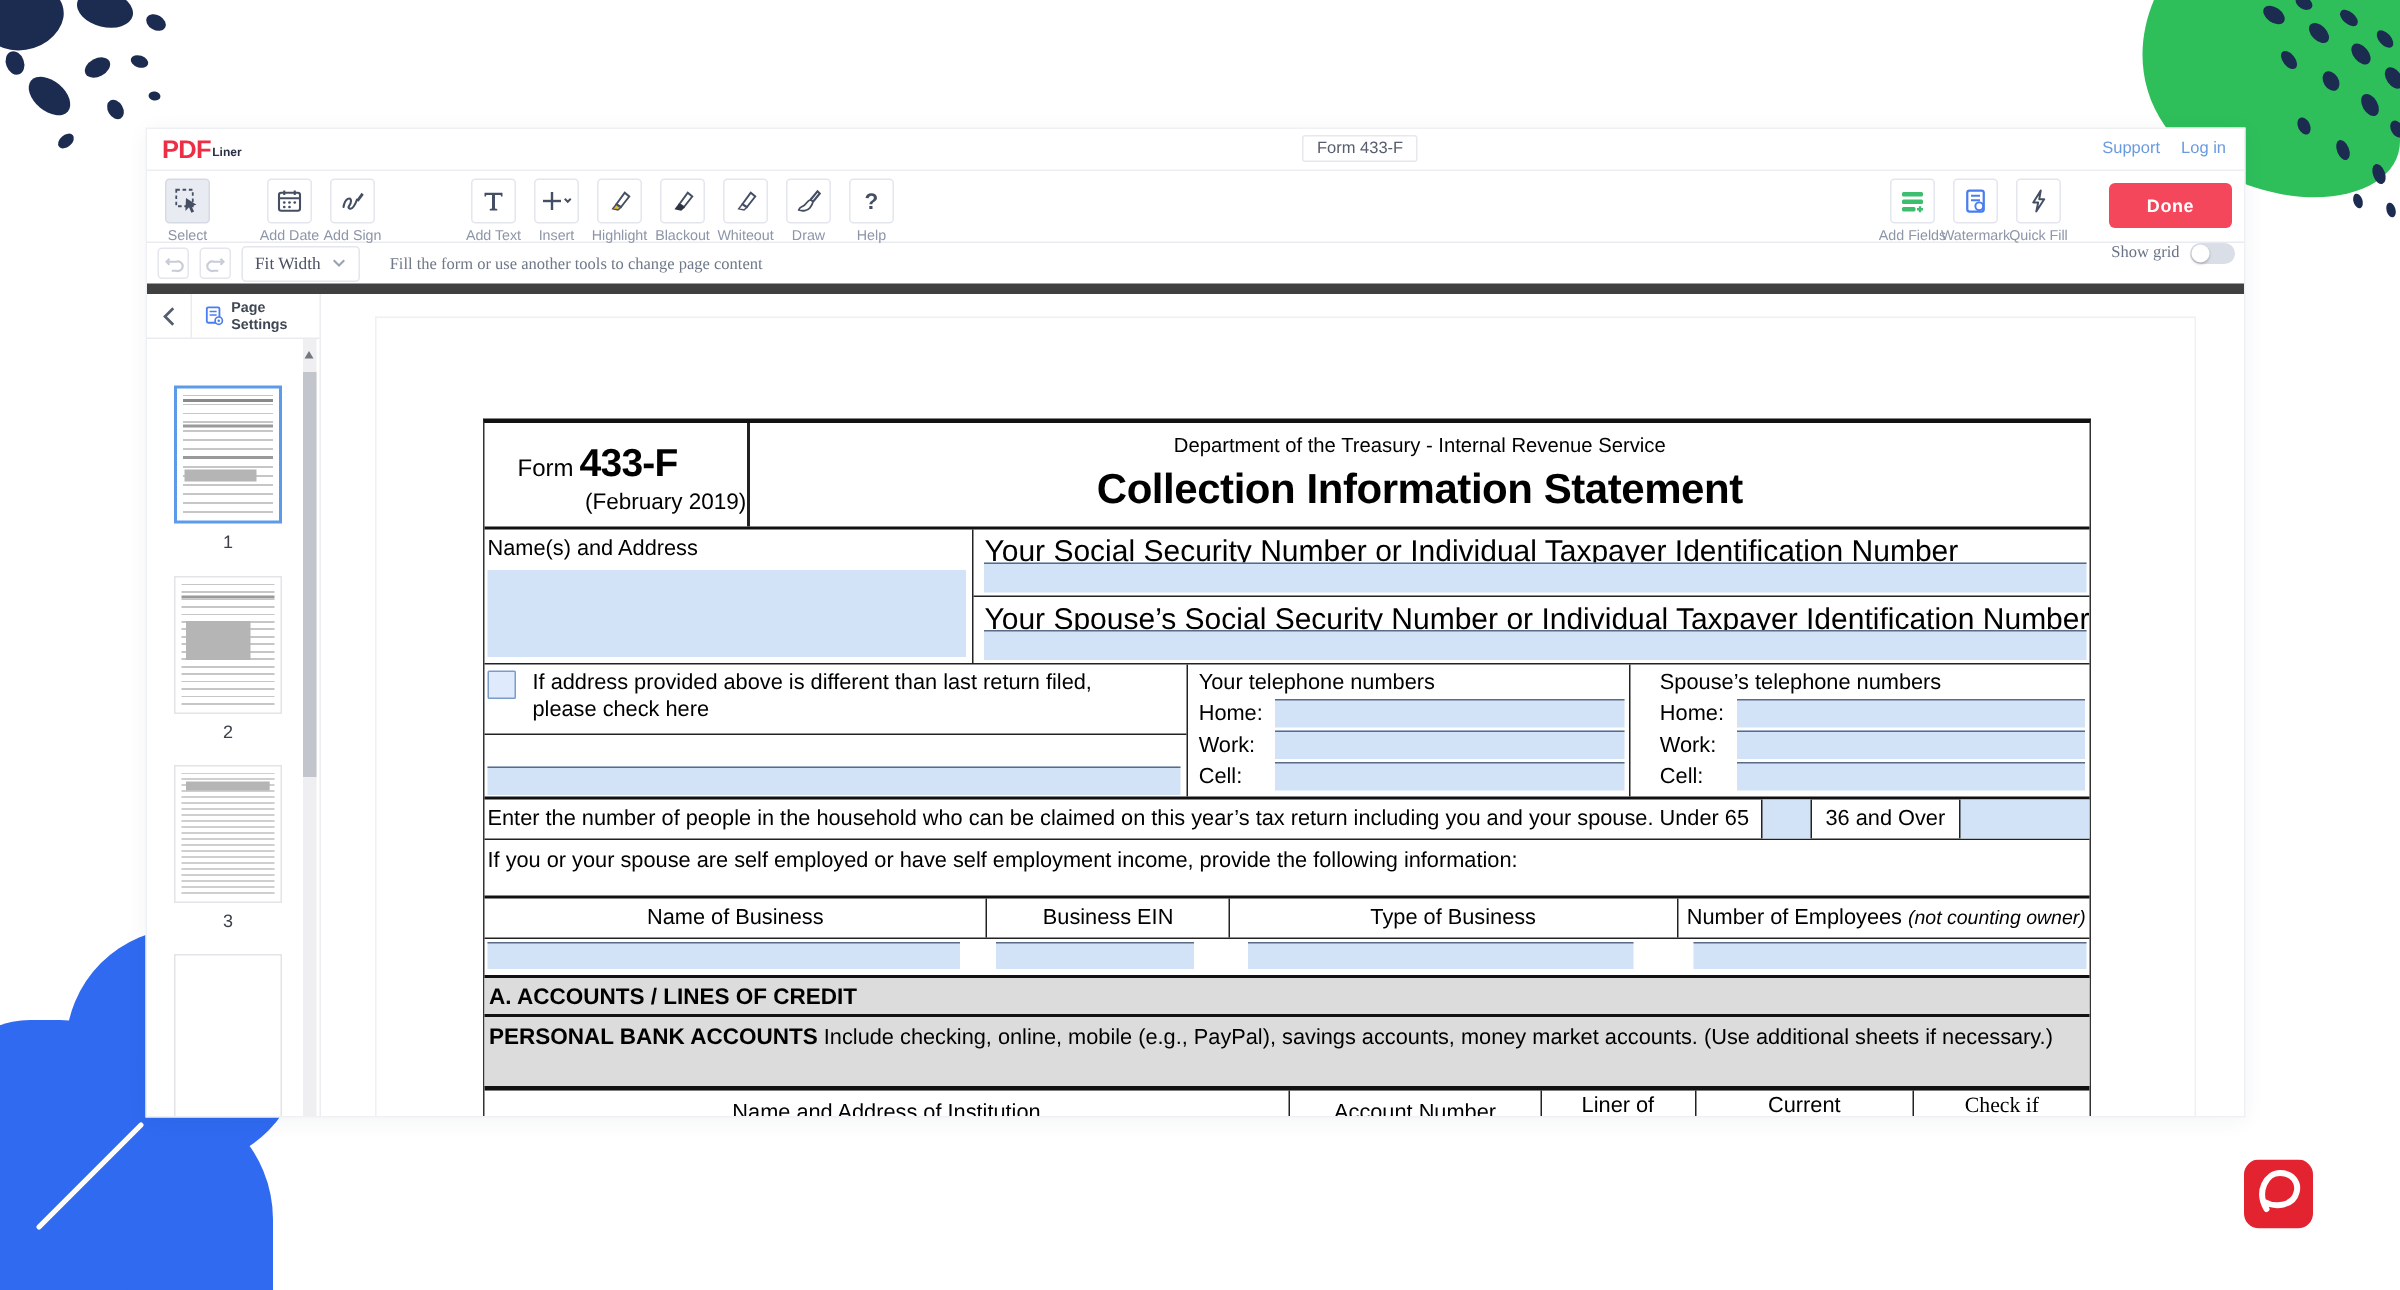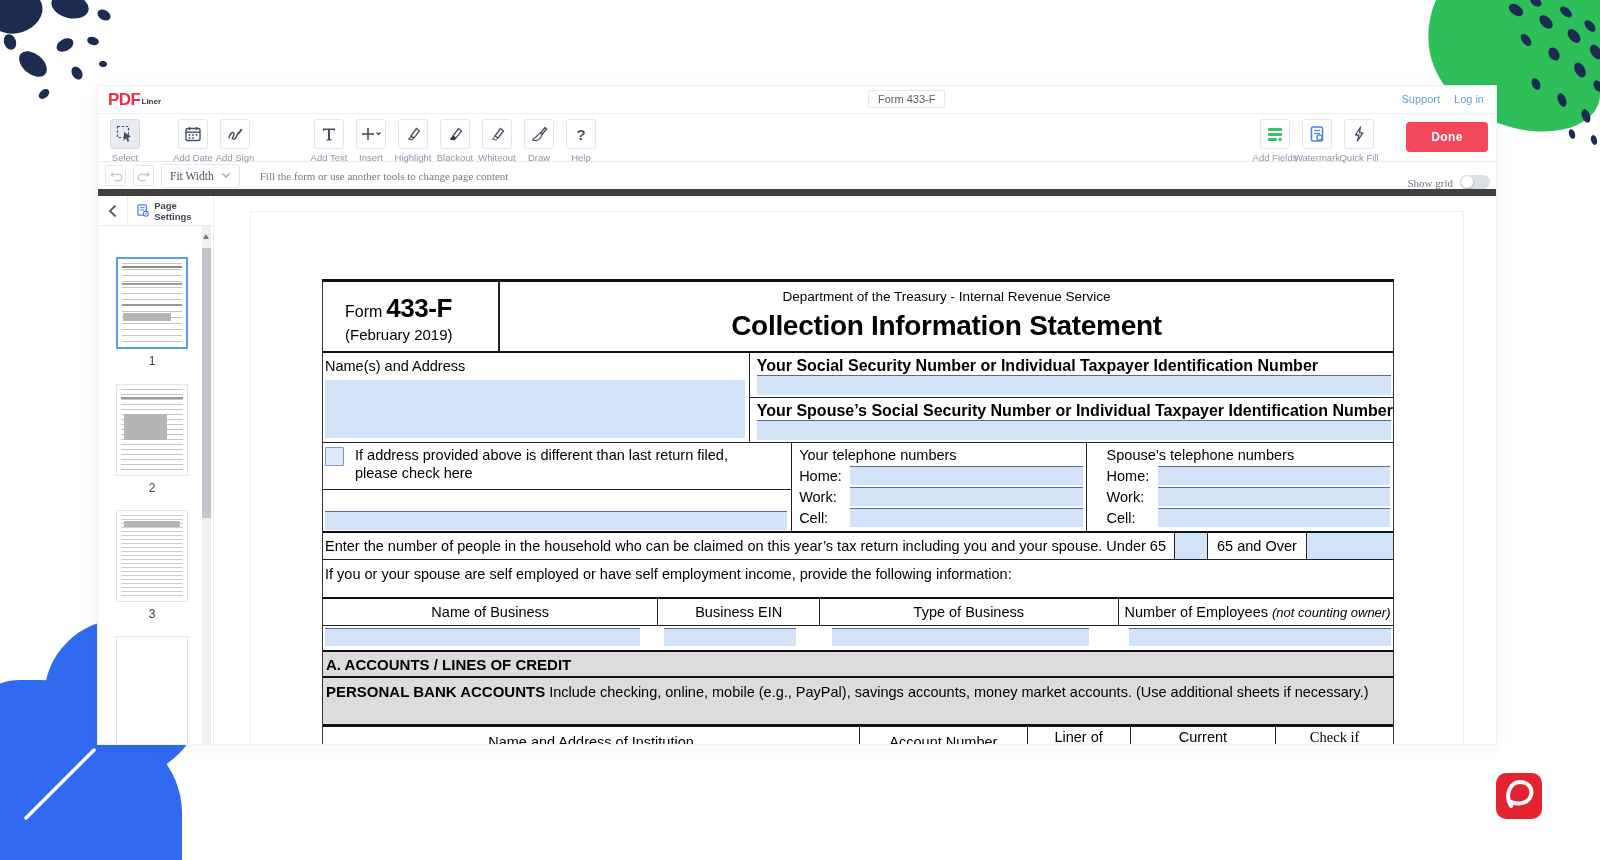--- a/index.html
+++ b/index.html
@@ -46,21 +46,21 @@
             color:#fff;font-size:12px;font-weight:bold;display:flex;align-items:center;justify-content:center;
             letter-spacing:.4px;cursor:pointer;}
 
   
   .subbar{height:34px;border-bottom:7px solid #404040;display:flex;align-items:center;position:relative;font-family:Liberation Serif, serif;}
   .mini-btn{width:21px;height:21px;border:1px solid #e4e6ed;border-radius:3px;background:#fff;margin-left:7px;
             display:flex;align-items:center;justify-content:center;cursor:pointer;}
   .zoom-dd{height:24px;border:1px solid #e4e6ed;border-radius:3px;margin-left:7px;padding:0 8px;display:flex;
            align-items:center;gap:7px;font-size:11.5px;color:#4a5162;cursor:pointer;}
   .hint{font-size:11px;color:#6f7888;margin-left:20px;}
-  .gridwrap{position:absolute;right:6px;top:0;height:100%;display:flex;align-items:flex-end;gap:7px;}
+  .gridwrap{position:absolute;right:6px;top:0;height:100%;display:flex;align-items:flex-start;gap:7px;}
   .gridlbl{font-size:11px;color:#6a7385;}
   .toggle{width:30px;height:14px;border-radius:8px;background:#dadee6;position:relative;cursor:pointer;}
   .toggle .knob{position:absolute;left:1px;top:1px;width:12px;height:12px;border-radius:50%;background:#fff;
                 box-shadow:0 1px 2px rgba(0,0,0,.25);}
 
   
   .content{position:relative;height:548px;overflow:hidden;}
   .sidebar{position:absolute;left:0;top:0;width:116px;height:100%;background:#fff;border-right:1px solid #ececf1;}
   .side-strip{height:30px;border-bottom:1px solid #e9ebf0;display:flex;align-items:center;position:relative;}
   .collapse{width:32px;display:flex;align-items:center;justify-content:center;cursor:pointer;height:100%;
@@ -97,34 +97,34 @@
         border-top:3px solid #111;border-left:1px solid #333;border-right:1px solid #333;
         font-size:14.5px;line-height:1.25;}
   .row{position:relative;}
 
   
   .fr-head{height:71px;border-bottom:2px solid #111;display:flex;}
   .fh-left{width:177px;border-right:2px solid #222;padding:10px 0 0 22px;}
   .fh-left .l1{white-space:nowrap;}
   .fh-left .fw{font-size:16px;}
   .fh-left .fnum{font-size:26px;font-weight:bold;letter-spacing:-.5px;}
-  .fh-left .fdate{font-size:15px;margin-top:1px;}
+  .fh-left .fdate{font-size:15px;margin-top:1px;margin-left:45px;}
   .fh-right{flex:1;text-align:center;padding-top:7px;}
   .fh-right .dept{font-size:13.5px;}
   .fh-right .ftitle{font-size:28px;font-weight:bold;letter-spacing:-.3px;margin-top:2px;}
 
   
   .fr-name{height:90px;border-bottom:1px solid #222;display:flex;}
   .fn-left{width:470px;border-right:1px solid #222;position:relative;}
   .fn-left .lab{padding:4px 0 0 2px;}
   .fn-left .bigfield{position:absolute;left:2px;right:4px;top:27px;bottom:4px;background:#d2e3f8;}
   .fn-right{flex:1;display:flex;flex-direction:column;}
   .ssn-cell{height:45px;position:relative;}
   .ssn-cell.first{border-bottom:1px solid #222;}
-  .ssn-cell .lab{padding:3px 0 0 7px;white-space:nowrap;font-size:16px;font-weight:bold;}
+  .ssn-cell .lab{padding:3px 0 0 7px;white-space:nowrap;font-size:20px;}
   .ssn-cell .fld{position:absolute;left:7px;right:2px;top:22px;height:20px;background:#d2e3f8;border-top:1px solid #5a6b85;}
 
   
   .fr-check{height:90px;border-bottom:2px solid #111;display:flex;}
   .fc-left{width:470px;border-right:1px solid #222;}
   .fc-sub1{height:47px;border-bottom:1.5px solid #222;position:relative;}
   .chkbox{position:absolute;left:2px;top:4px;width:19px;height:19px;background:#dfeafc;border:1.5px solid #7b9cc8;border-radius:1px;cursor:pointer;}
   .chktxt{position:absolute;left:32px;top:3px;width:430px;}
   .fc-sub2{height:41px;position:relative;}
   .fc-sub2 .lab{padding:2px 0 0 2px;}
@@ -528,21 +528,21 @@
             <div class="ph-row">
                 <span class="plab">Cell:</span>
                 <div class="fld"></div>
               </div>
           </div>
         </div>
 
         <div class="fr-house row">
           <span class="txt">Enter the number of people in the household who can be claimed on this year’s tax return including you and your spouse.  Under 65</span>
           <div class="hh-cell1"></div>
-          <span class="l2">65 and Over</span>
+          <span class="l2">36 and Over</span>
           <div class="hh-cell2"></div>
         </div>
 
         <div class="fr-self row">
           <div class="txt">If you or your spouse are self employed or have self employment income, provide the following information:</div>
         </div>
 
         <div class="fr-bizhead row">
           <div class="bc1">Name of Business</div>
           <div class="bc2">Business EIN</div>

